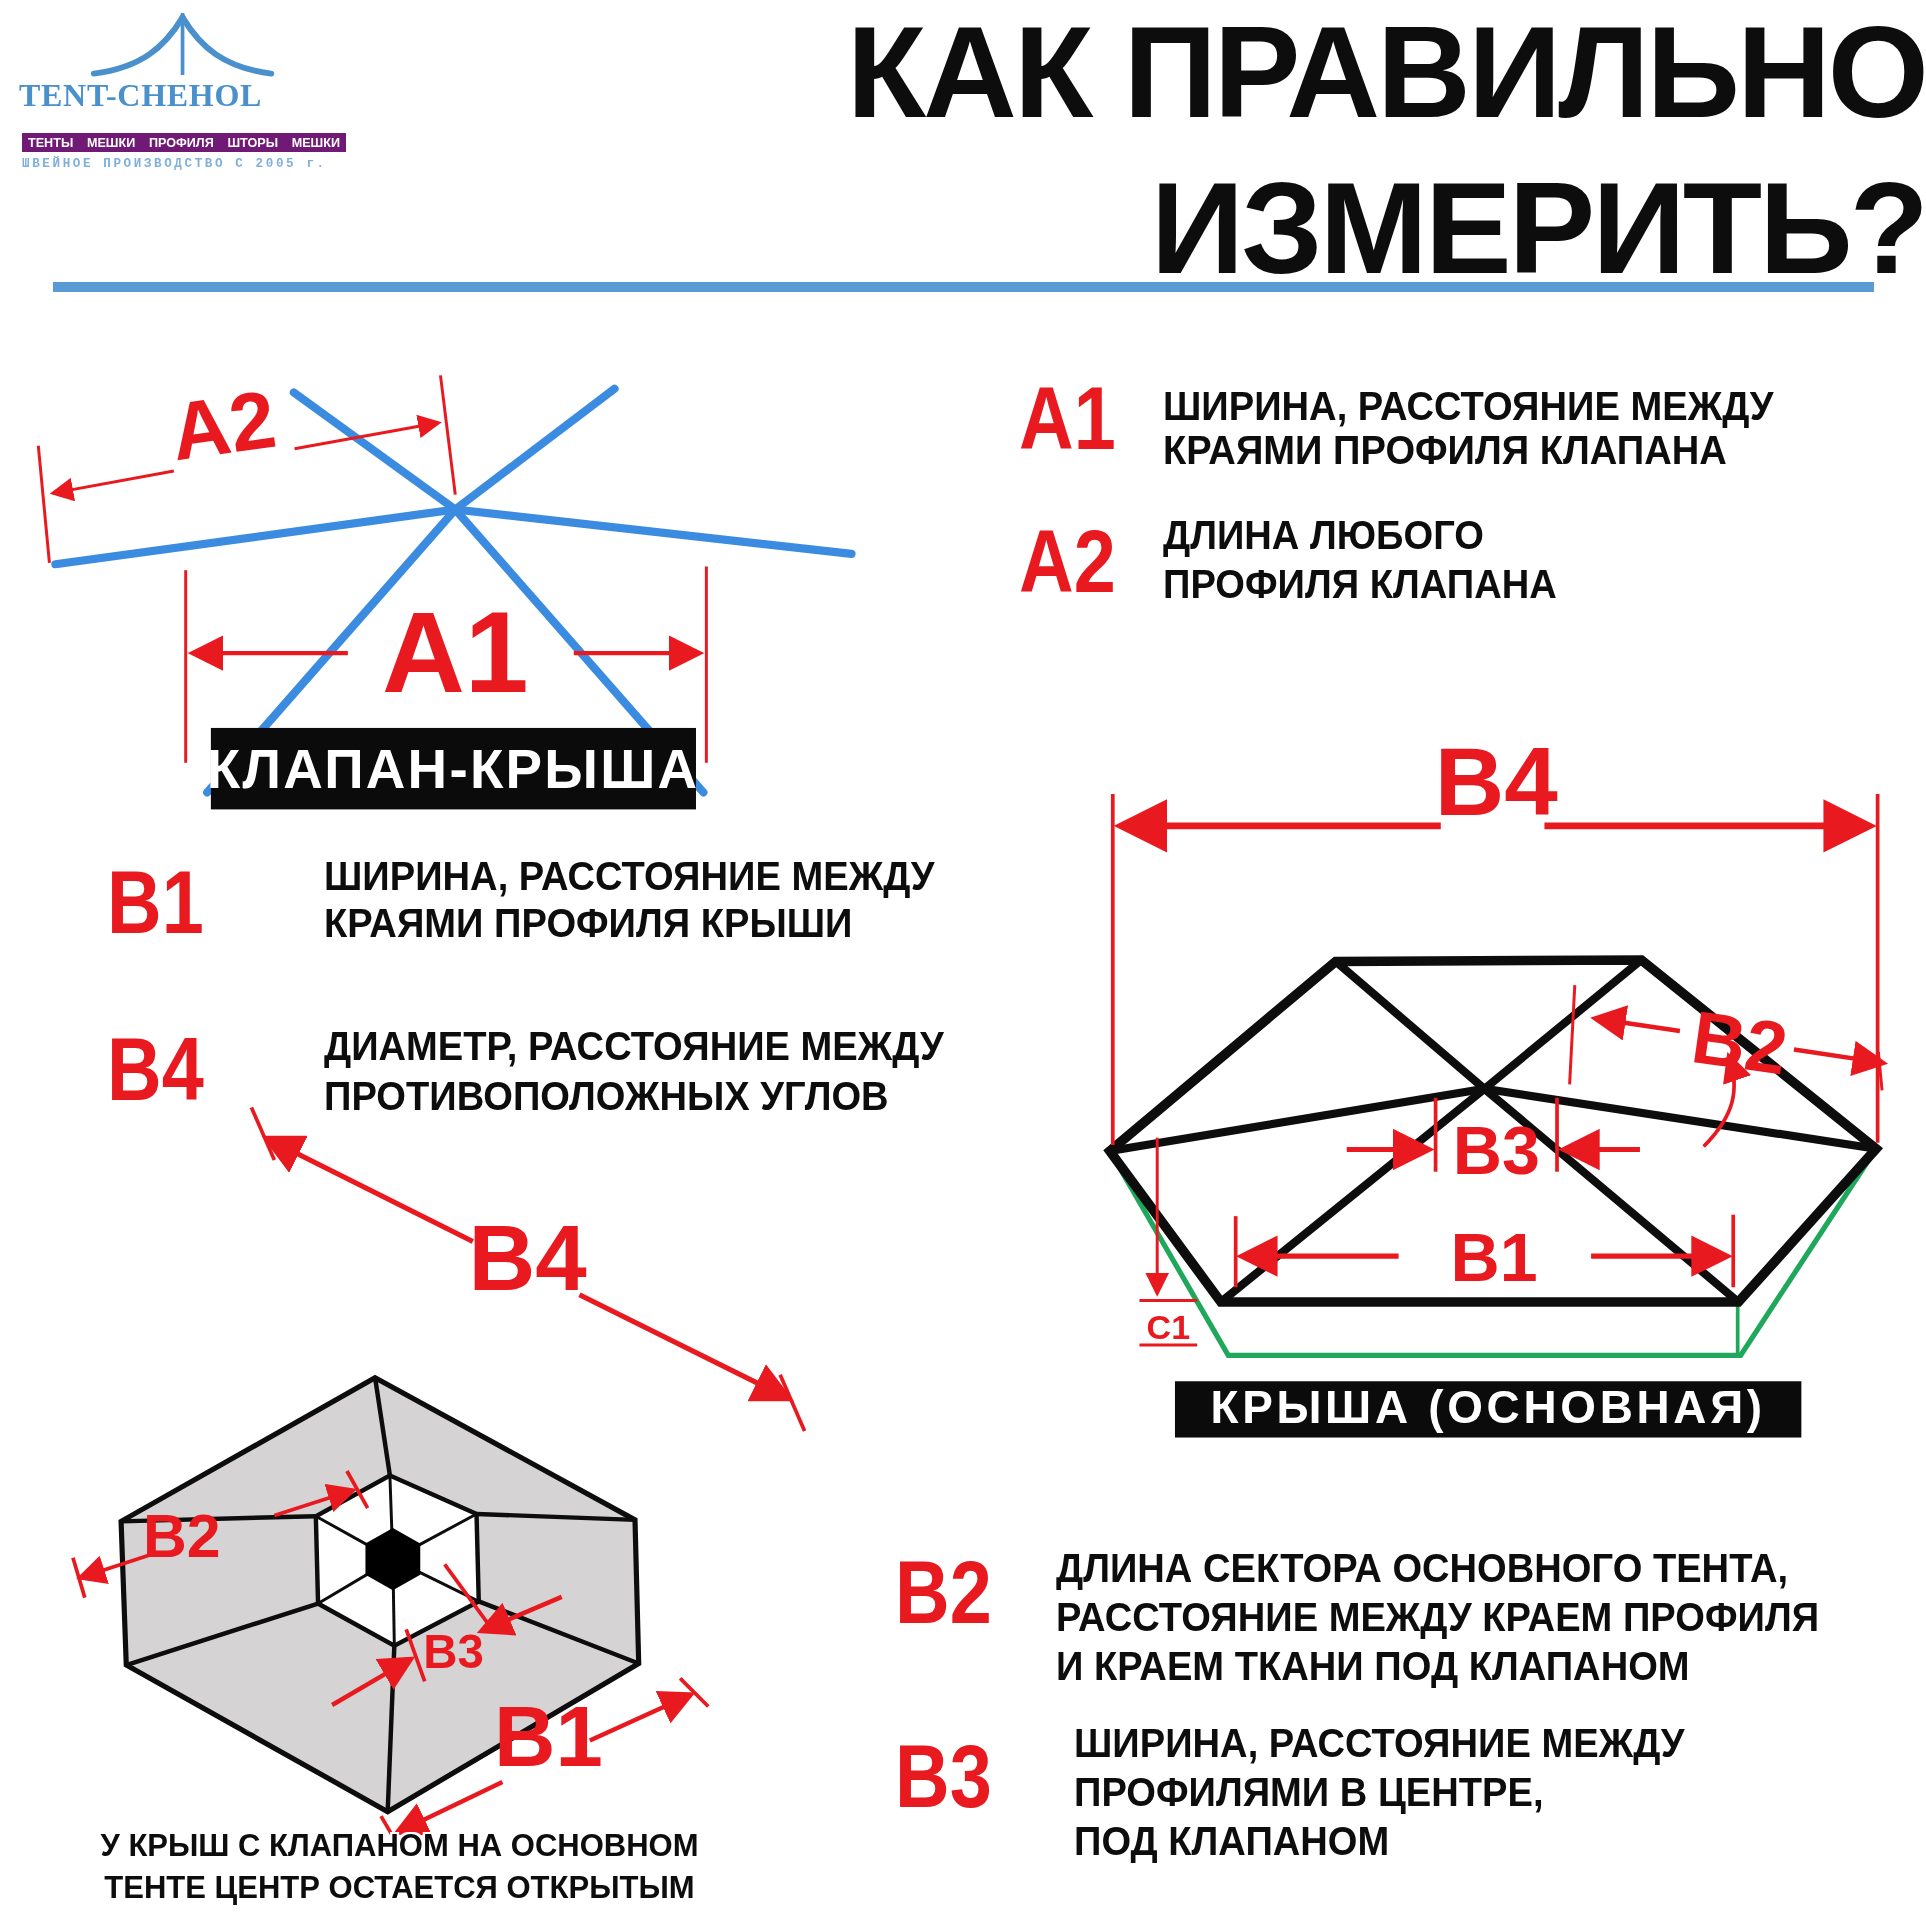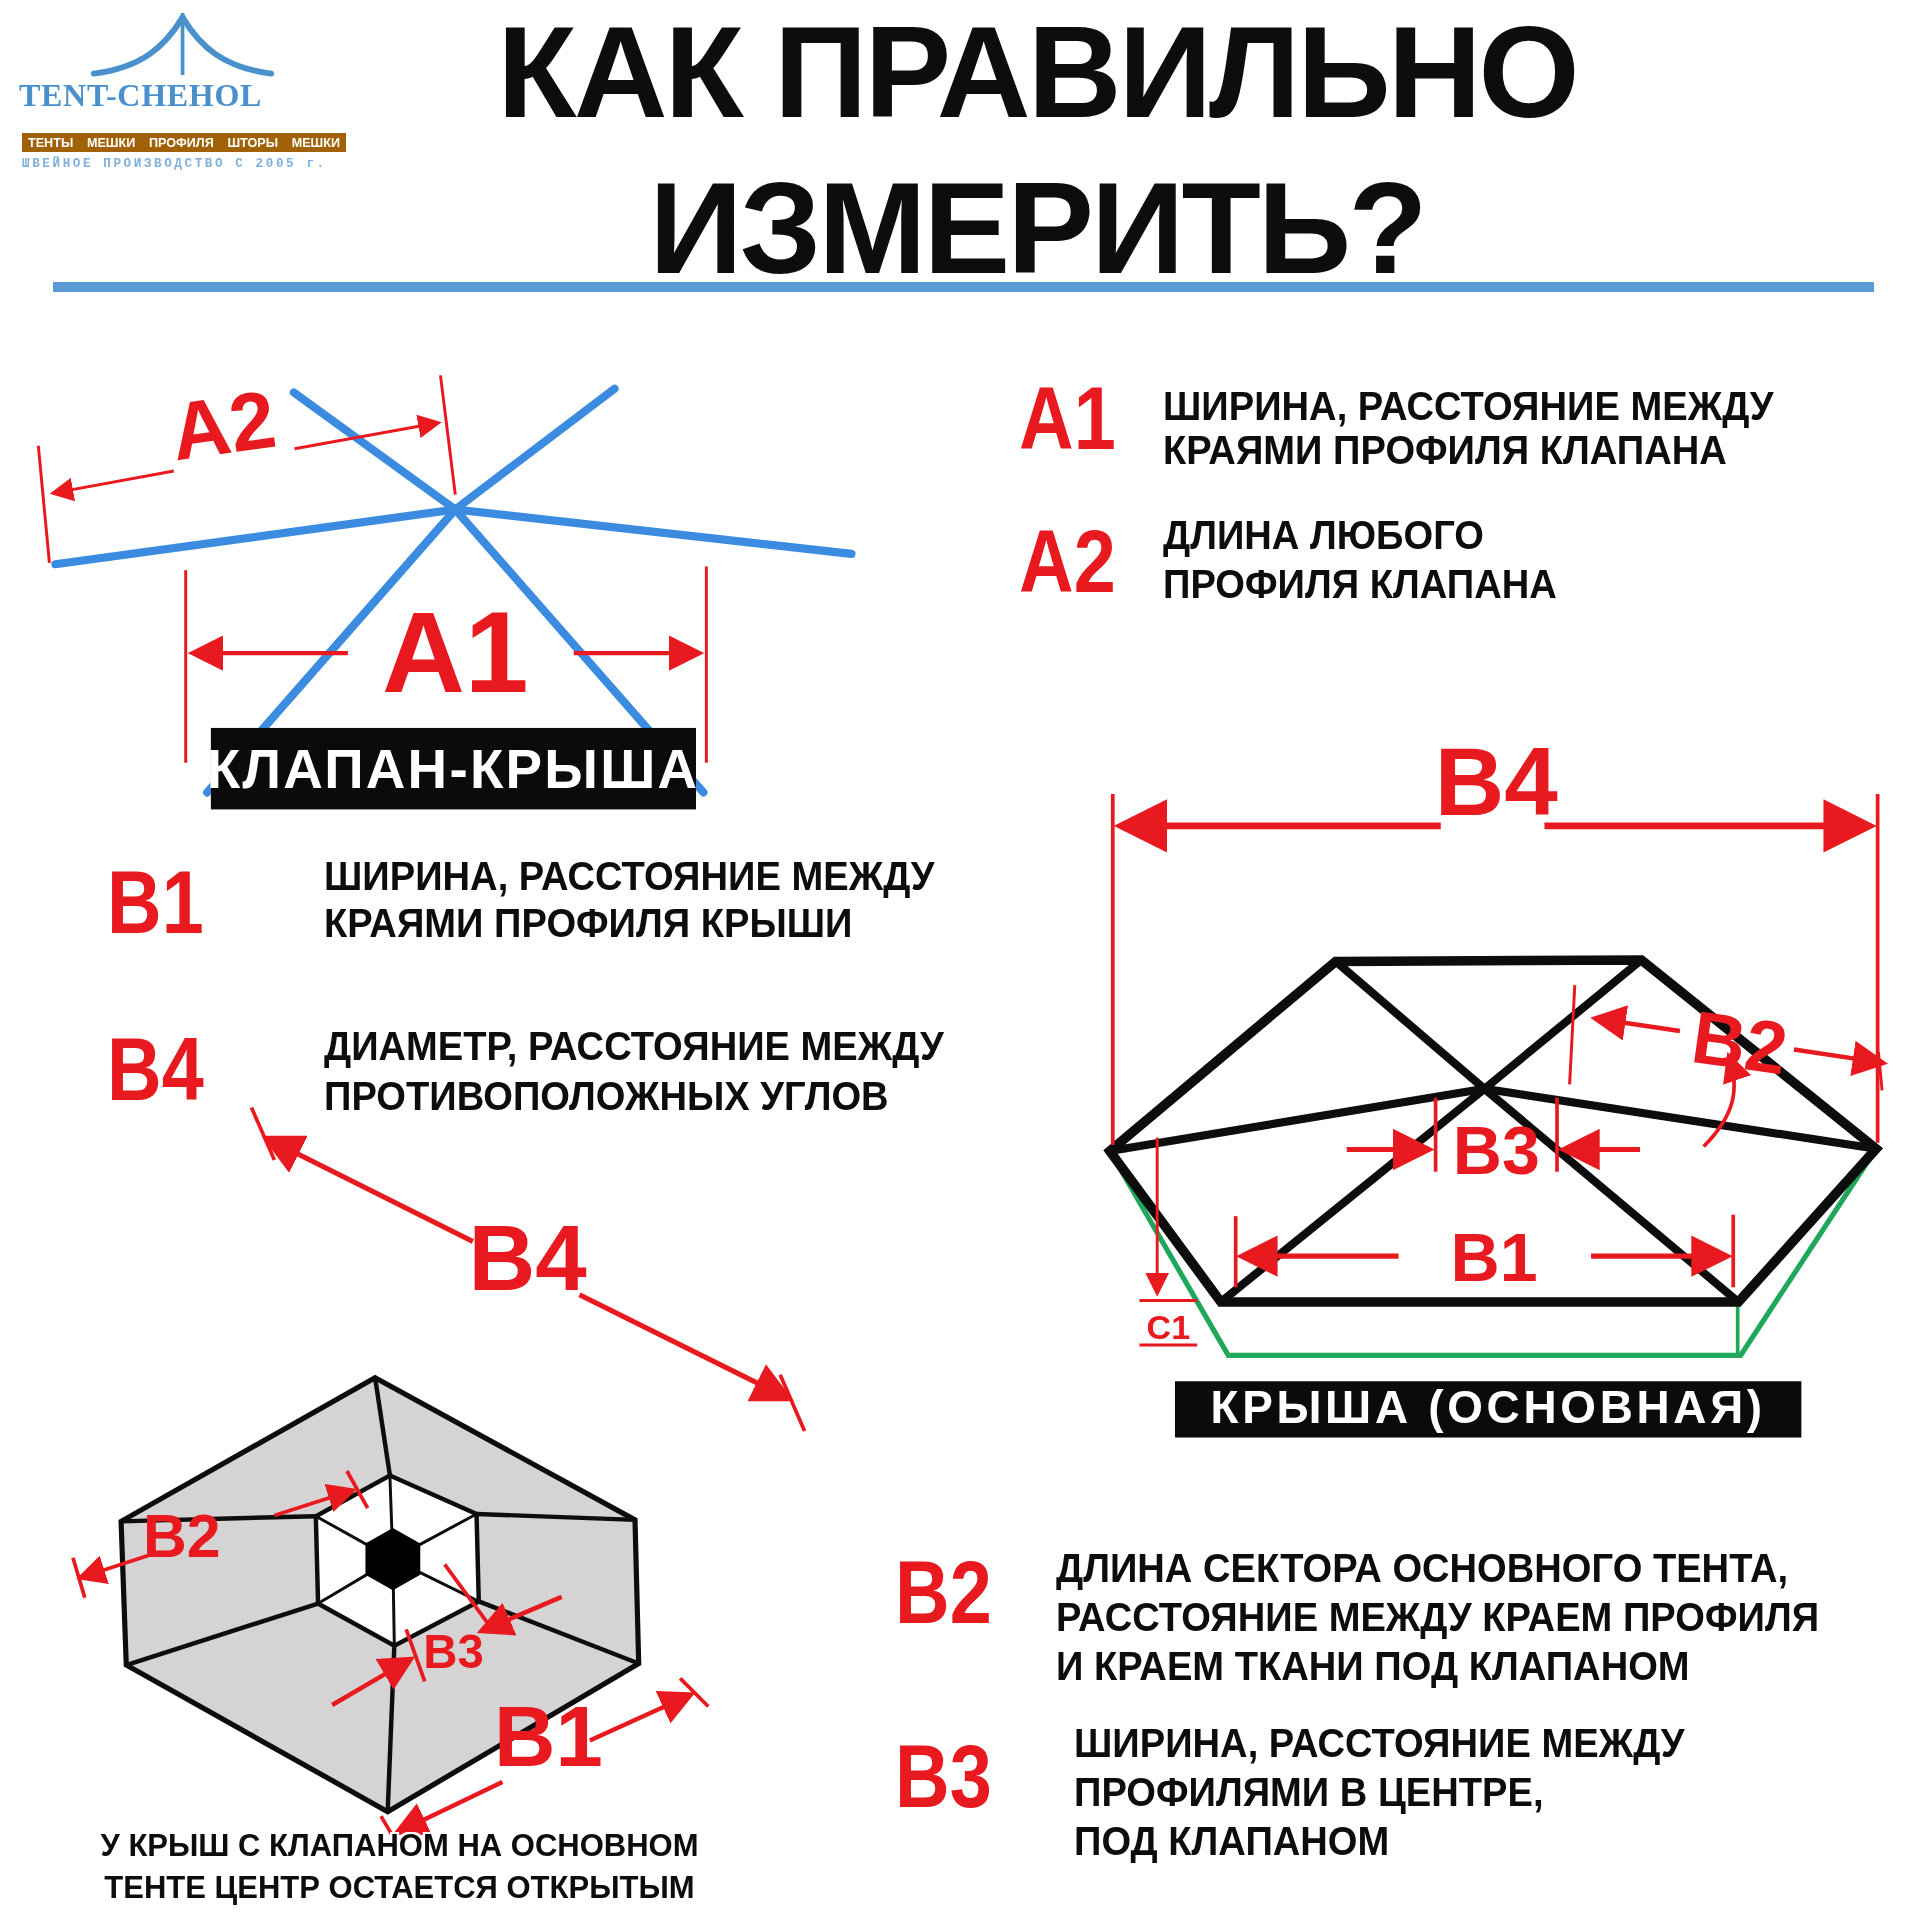--- a/index.html
+++ b/index.html
@@ -3,28 +3,28 @@
 <meta charset="utf-8">
 <style>
   html,body{margin:0;padding:0;background:#888;}
   .page{position:relative;width:1926px;height:1926px;background:#ffffff;overflow:hidden;
         font-family:"Liberation Sans",sans-serif;}
   .abs{position:absolute;}
 
   
   .logo-name{position:absolute;left:19px;top:77px;width:356px;color:#4a90cc;
              font-family:"Liberation Serif",serif;font-weight:700;font-size:32px;letter-spacing:0.7px;}
-  .logo-bar{position:absolute;left:22px;top:133px;width:324px;height:19px;background:#a16207;
+  .logo-bar{position:absolute;left:22px;top:133px;width:324px;height:19px;background:#701a75;
             display:flex;align-items:center;justify-content:space-between;padding:0 6px;box-sizing:border-box;}
   .logo-bar span{color:#ffffff;font-weight:700;font-size:12.6px;}
   .logo-sub{position:absolute;left:22px;top:157px;color:#7fb0dc;font-weight:700;
             font-size:12.6px;letter-spacing:2.6px;white-space:nowrap;font-family:Liberation Mono, monospace;}
 
   
-  .title-line{position:absolute;left:148px;width:1778px;text-align:center;color:#0d0d0d;
+  .title-line{position:absolute;left:148px;width:1778px;text-align:right;color:#0d0d0d;
               font-weight:800;font-size:130px;line-height:133px;letter-spacing:-3px;white-space:nowrap;}
   .rule{position:absolute;left:53px;top:282px;width:1821px;height:9.6px;background:#5b9bd5;}
 
   
   .dim-term{position:absolute;color:#e8191f;font-weight:800;font-size:89px;line-height:89px;
             transform:scaleX(0.85);transform-origin:left top;white-space:nowrap;}
   .def-lines{position:absolute;color:#0d0d0d;font-weight:800;font-size:41px;
              transform:scaleX(0.93);transform-origin:left top;white-space:nowrap;}
 
   

